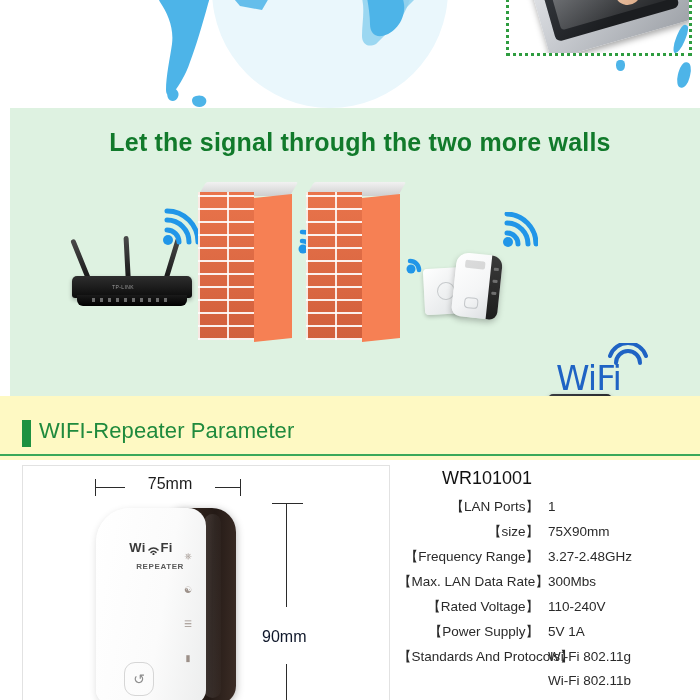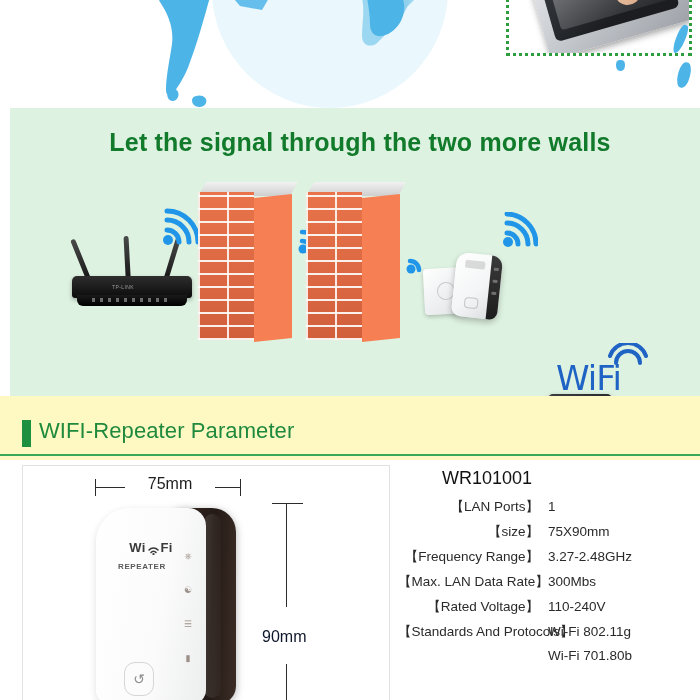--- a/index.html
+++ b/index.html
@@ -235,21 +235,21 @@
     background: linear-gradient(92deg,#4b3b33 0%,#32251f 28%,#241a16 60%,#3c2d26 100%);
     border-radius: 8px 24px 18px 8px;
     box-shadow: 0 2px 8px rgba(0,0,0,.3);
   }
   .dev-dark-gloss {
     position: absolute; left: 30px; top: 6px; width: 17px; height: 184px;
     background: linear-gradient(90deg,rgba(255,255,255,.12),rgba(255,255,255,.02));
     border-radius: 10px;
   }
   .dev-brand {
-    position: absolute; left: 22px; top: 32px; width: 66px; text-align: left;
+    position: absolute; left: 22px; top: 32px; width: 66px; text-align: right;
   }
   .dev-wifi-row {
     display: flex; align-items: flex-end; justify-content: center; gap: 1px;
     font-size: 13px; color: #3a3a3a; font-weight: 600; letter-spacing: .3px;
   }
   .dev-rep {
     font-size: 8px; color: #5a5a5a; letter-spacing: .6px; margin-top: 7px;
     font-weight: 600;
   }
   .dev-leds { position: absolute; left: 86px; top: 42px; width: 22px; }
@@ -500,22 +500,26 @@
     </div>
     <div class="spec-row">
       <div class="spec-label">【Max. LAN Data Rate】</div>
       <div class="spec-value">300Mbs</div>
     </div>
     <div class="spec-row">
       <div class="spec-label">【Rated Voltage】</div>
       <div class="spec-value">110-240V</div>
     </div>
     <div class="spec-row">
+      <div class="spec-label">【Power Supply】</div>
+      <div class="spec-value">5V 1A</div>
+    </div>
+    <div class="spec-row">
       <div class="spec-label">【Standards And Protocols】</div>
       <div class="spec-value">Wi-Fi 802.11g</div>
     </div>
     <div class="spec-row cont">
       <div class="spec-label"></div>
-      <div class="spec-value">Wi-Fi 701.80b</div>
+      <div class="spec-value">Wi-Fi 802.11b</div>
     </div>
   </div>
 
 </div>
 
 </body></html>

